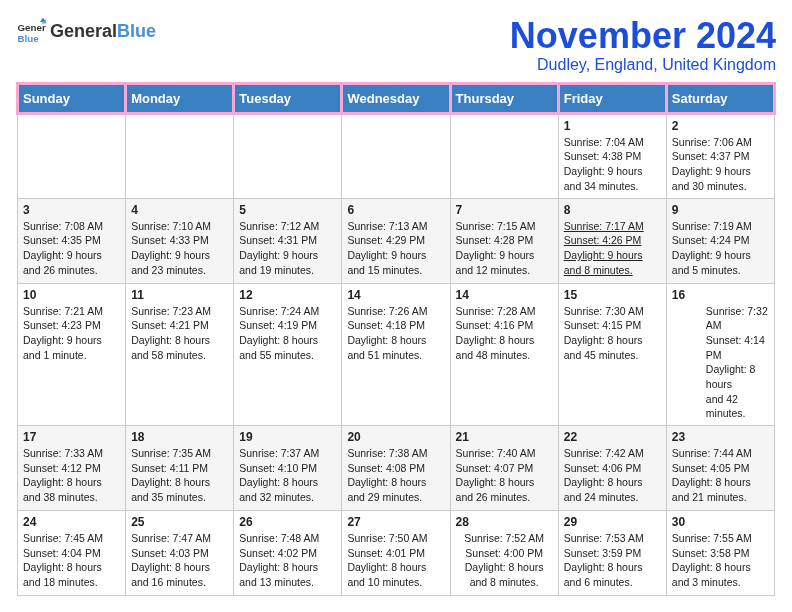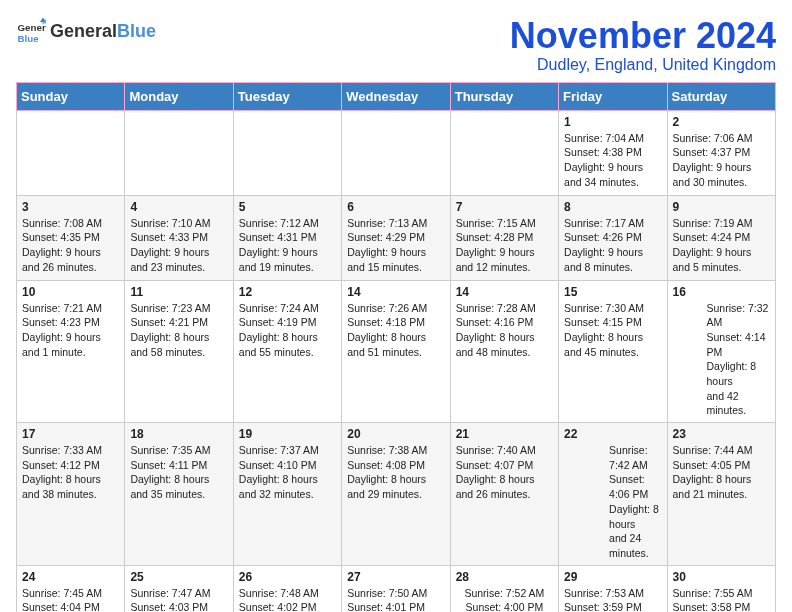--- a/index.html
+++ b/index.html
@@ -53,21 +53,21 @@
       border-collapse: collapse;
       table-layout: fixed;
     }
     thead tr th {
       background-color: #3a7fc1;
       color: #fff;
       font-size: 13px;
       font-weight: bold;
       padding: 6px 4px;
       text-align: left;
-      border: 1px solid #f9a8d4;
+      border: 3px solid #f9a8d4;
     }
     tbody tr td {
       vertical-align: top;
       border: 1px solid #ccc;
       padding: 4px 5px;
       font-size: 10.5px;
       color: #222;
       min-height: 80px;
       height: 85px;
       background: #fff;
@@ -178,21 +178,21 @@
         </td>
         <td>
           <span class="day-number">7</span>
           <div class="day-info" style="white-space: pre-line;">Sunrise: 7:15 AM
 Sunset: 4:28 PM
 Daylight: 9 hours
 and 12 minutes.</div>
         </td>
         <td>
           <span class="day-number">8</span>
-          <div class="day-info" style="white-space: pre-line;">Sunrise: 7:17 AM
+          <div class="day-info" style="white-space: pre-line; text-decoration: underline;">Sunrise: 7:17 AM
 Sunset: 4:26 PM
 Daylight: 9 hours
 and 8 minutes.</div>
         </td>
         <td>
           <span class="day-number">9</span>
           <div class="day-info" style="white-space: pre-line;">Sunrise: 7:19 AM
 Sunset: 4:24 PM
 Daylight: 9 hours
 and 5 minutes.</div>
@@ -280,21 +280,21 @@
         </td>
         <td>
           <span class="day-number">21</span>
           <div class="day-info" style="white-space: pre-line;">Sunrise: 7:40 AM
 Sunset: 4:07 PM
 Daylight: 8 hours
 and 26 minutes.</div>
         </td>
         <td>
           <span class="day-number">22</span>
-          <div class="day-info" style="white-space: pre-line; margin-left: 45px;">Sunrise: 7:42 AM
+          <div class="day-info" style="white-space: pre-line;">Sunrise: 7:42 AM
 Sunset: 4:06 PM
 Daylight: 8 hours
 and 24 minutes.</div>
         </td>
         <td>
           <span class="day-number">23</span>
           <div class="day-info" style="white-space: pre-line;">Sunrise: 7:44 AM
 Sunset: 4:05 PM
 Daylight: 8 hours
 and 21 minutes.</div>

